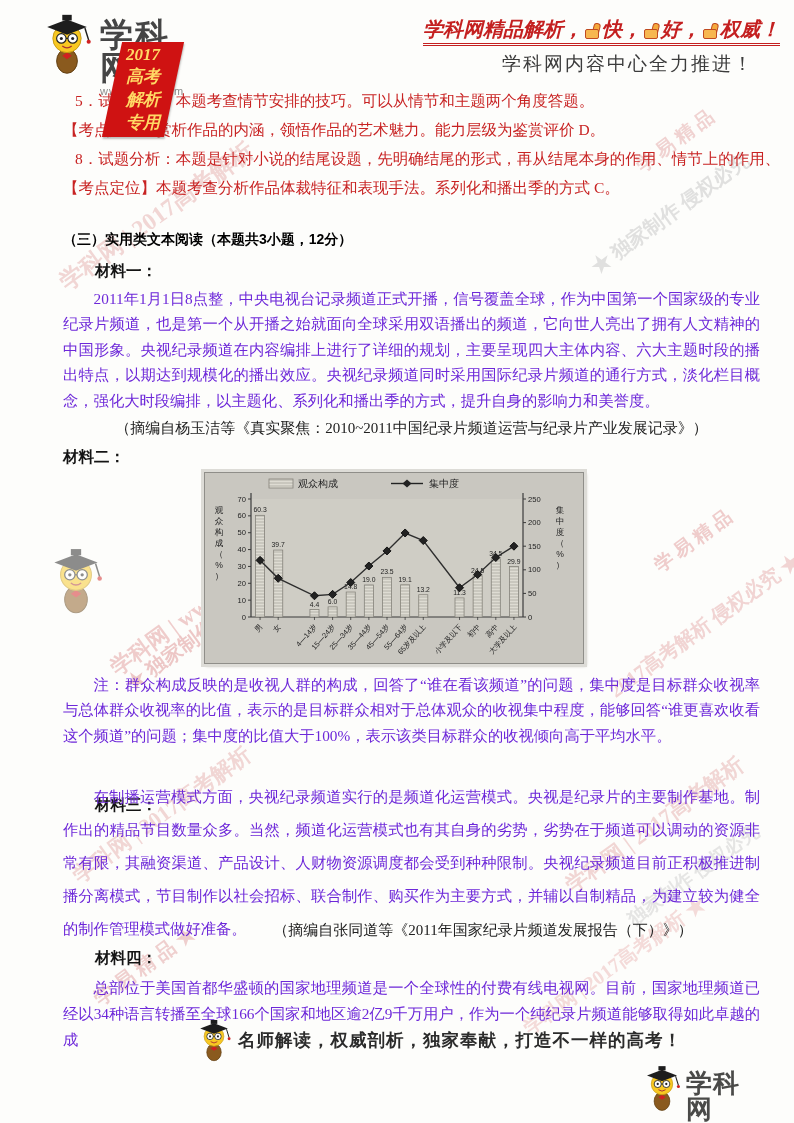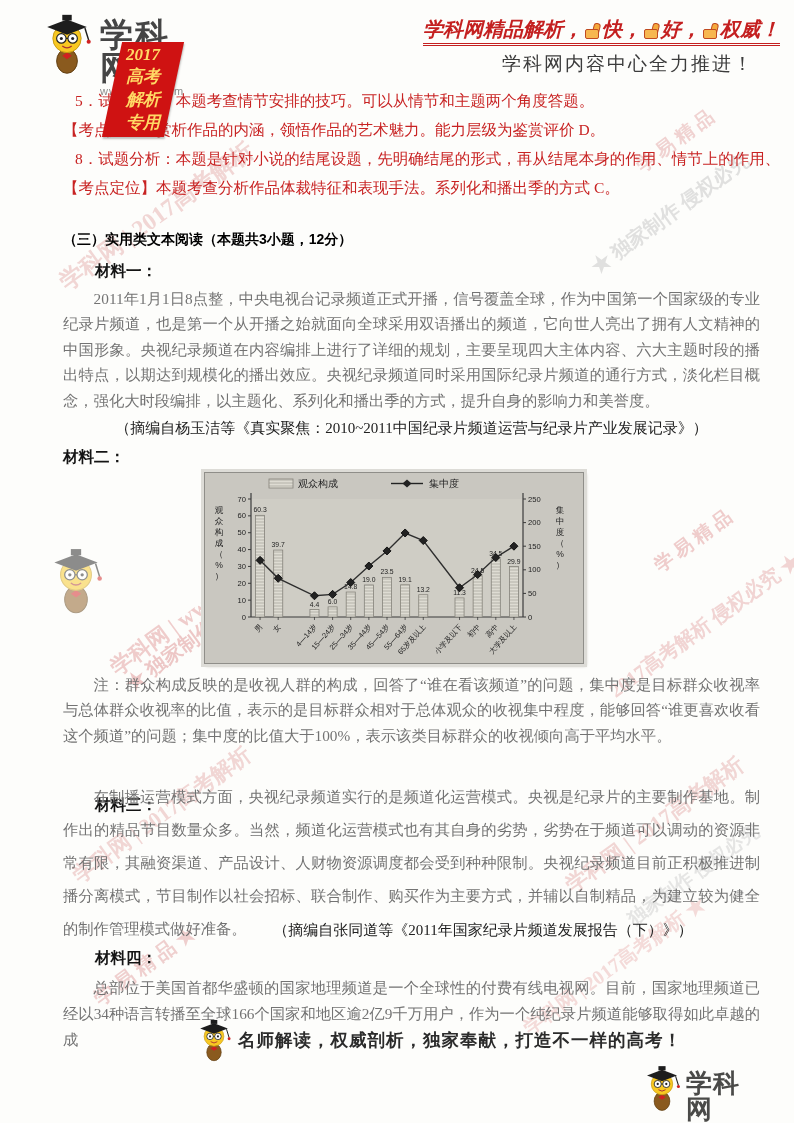--- a/index.html
+++ b/index.html
@@ -24,21 +24,21 @@
                 border:1px solid #c04a20;border-radius:2px;}
 
   
   .ana-line{color:#c82323;font-size:15.5px;line-height:29px;font-family:"Liberation Serif",serif;white-space:nowrap;}
   .ind1{padding-left:12px}
   .ind2{padding-left:34px}
 
   
   .sec-heading{font-size:14px;font-weight:bold;color:#000000;}
   .mat-label{font-size:15.5px;color:#141414;padding-left:32px;font-weight:bold;}
-  .para{font-size:15.3px;text-align:justify;text-indent:2em;color:#737373;}
+  .para{font-size:15.3px;text-align:justify;text-indent:2em;color:#6d28d9;}
   .lh25{line-height:25.4px;}
   .lh28{line-height:33px;}
   .lh26{line-height:26px;}
   .source-line{font-size:15px;text-align:center;color:#202020;}
 
   
   .chart-photo{background:#c9c7c0;border:1px solid #8f8e89;box-shadow:0 0 0 3px #dddcd7, 2px 2px 3px #b5b4ae;}
 
   
   .bottom-slogan{font-size:17.5px;font-weight:bold;color:#2b2b2b;letter-spacing:1px;}

